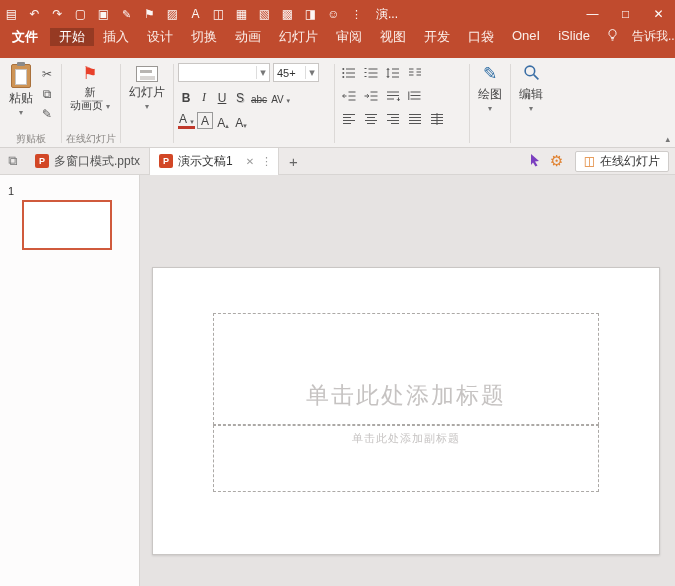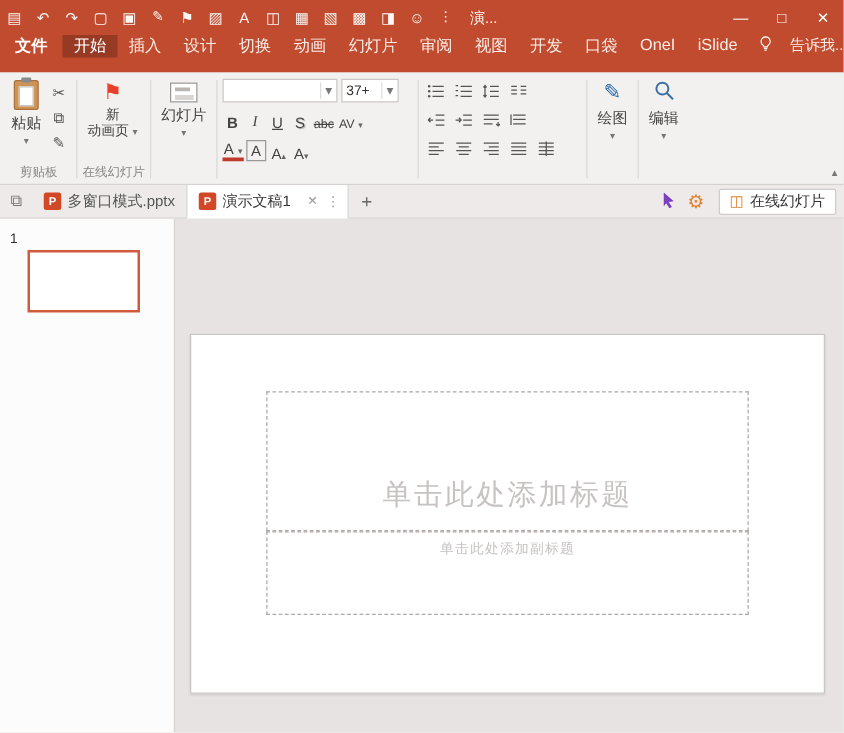--- a/index.html
+++ b/index.html
@@ -208,21 +208,21 @@
     <div class="vsep"></div>
 
     <div class="rgroup fontgrp">
       <div class="g-body" style="flex-direction:column;align-items:stretch">
         <div class="font-row1">
           <div class="combo name">
             <span class="val"></span>
             <span class="arr">▾</span>
           </div>
           <div class="combo size">
-            <span class="val">37+</span>
+            <span class="val">45+</span>
             <span class="arr">▾</span>
           </div>
         </div>
         <div class="font-row2">
           <span class="fbtn b">B</span>
           <span class="fbtn i">I</span>
           <span class="fbtn u">U</span>
           <span class="fbtn s">S</span>
           <span class="fbtn abc">abc</span>
           <span class="fbtn av"><span>AV</span>&nbsp;<span class="tiny">▾</span></span>

